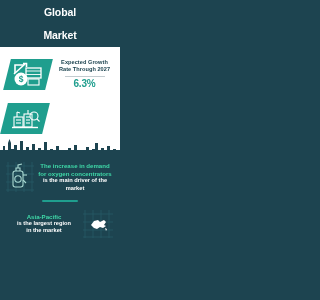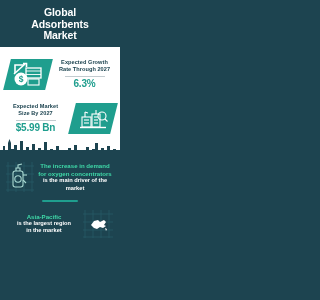--- a/index.html
+++ b/index.html
@@ -91,21 +91,21 @@
   .divider { width:36px; height:1.6px; background:#1f9e8e; margin:0 auto; border-radius:1px; }
 </style>
 </head>
 <body>
 
 <div class="poster">
 
   <div class="header">
     <div class="ttl">
       <span>Global</span><br>
-      <span>Adsorbents</span><br>
+      <br>
       <span>Market</span>
     </div>
   </div>
 
   <div class="white">
 
     <div class="row-growth">
       <div class="tile tile-l">
         <div class="inner">
           <svg viewBox="0 0 42 31" width="42" height="31">
@@ -125,28 +125,20 @@
         <div class="cap">
           <span>Expected Growth</span><br>
           <span>Rate Through 2027</span>
         </div>
         <div class="rule"></div>
         <div class="val">6.3%</div>
       </div>
     </div>
 
     <div class="row-size">
-      <div class="textcol pl">
-        <div class="cap">
-          <span>Expected Market</span><br>
-          <span>Size By 2027</span>
-        </div>
-        <div class="rule"></div>
-        <div class="val">$5.99 Bn</div>
-      </div>
       <div class="tile tile-r" style="margin-right:6px;">
         <div class="inner">
           <svg viewBox="0 0 42 31" width="42" height="31">
             <g stroke="#fff" stroke-width="1.1" fill="none">
               <rect x="10" y="14" width="9" height="10"></rect>
               <rect x="20" y="11" width="8" height="13"></rect>
               <line x1="8" y1="24.5" x2="34" y2="24.5" stroke-width="1.4"></line>
               <circle cx="30" cy="13" r="4"></circle>
               <line x1="33" y1="16" x2="35.5" y2="18.5"></line>
               <path d="M13 14 L13 9 M13 9 L16 10"></path>

